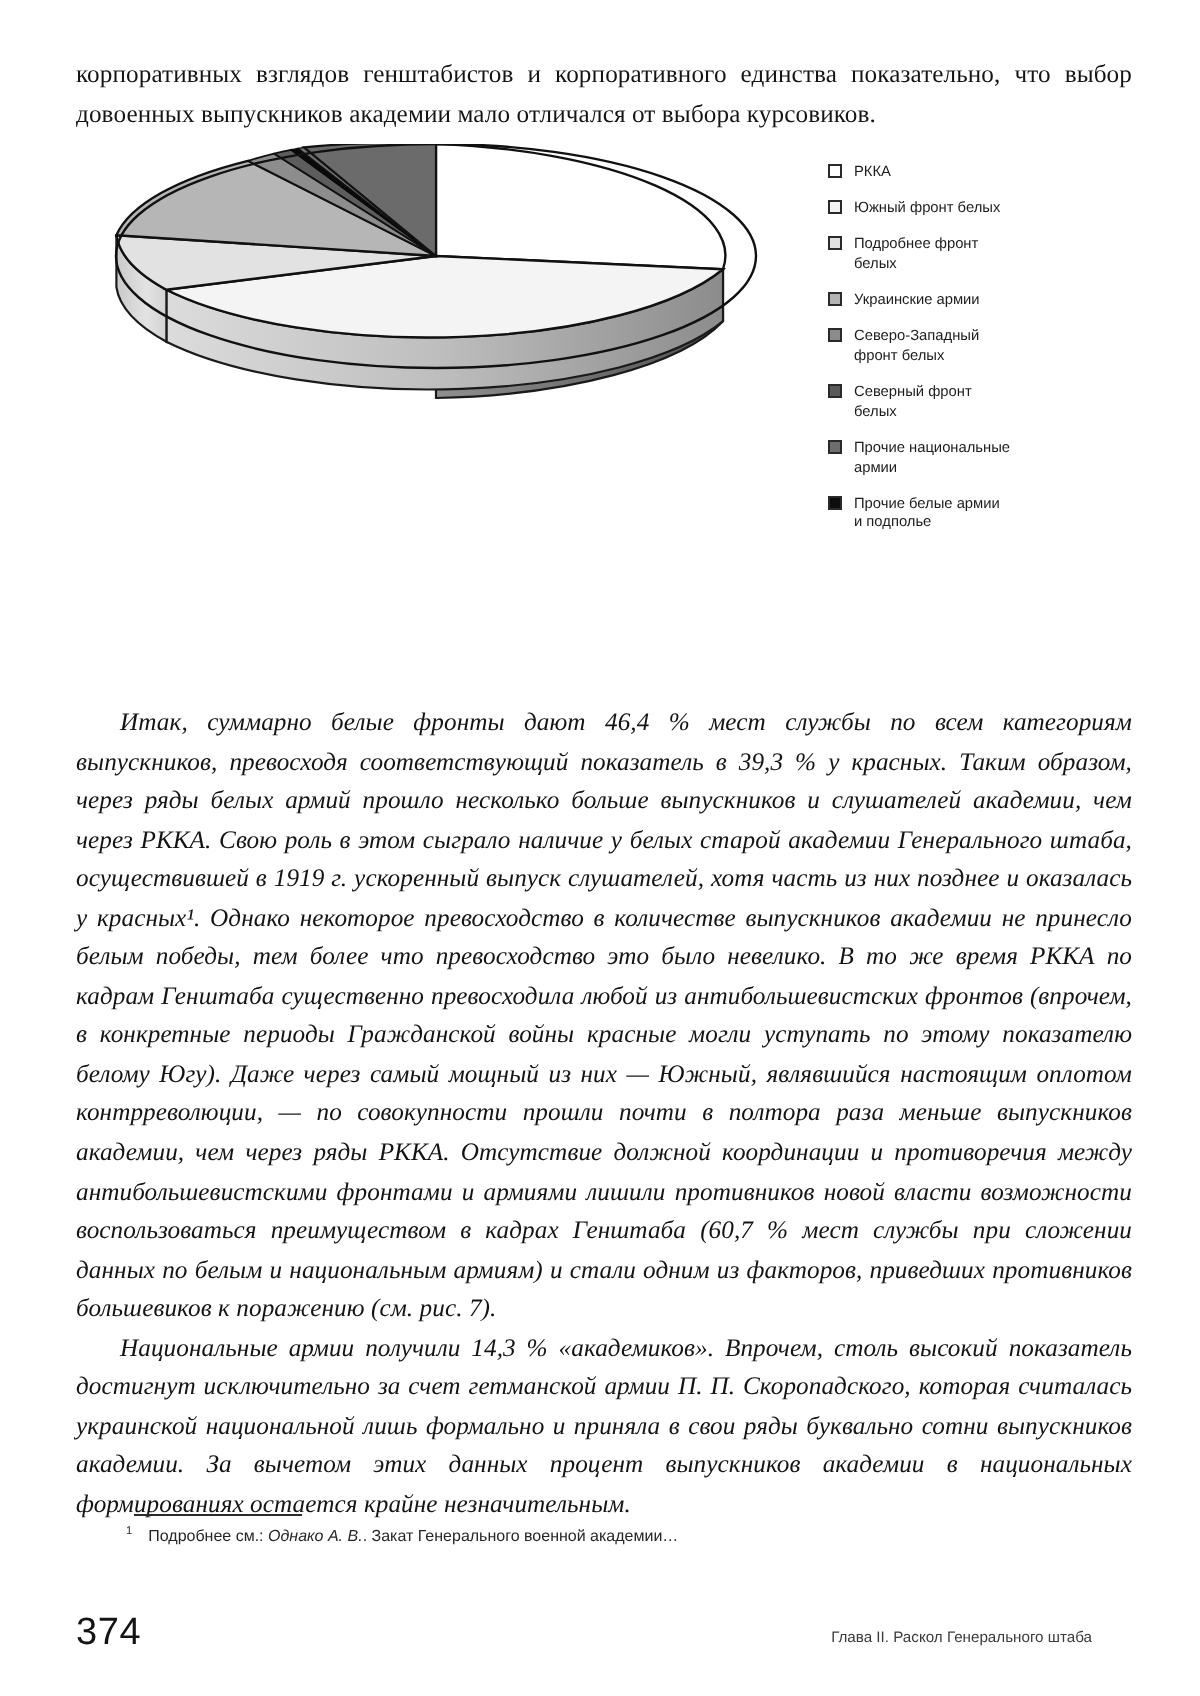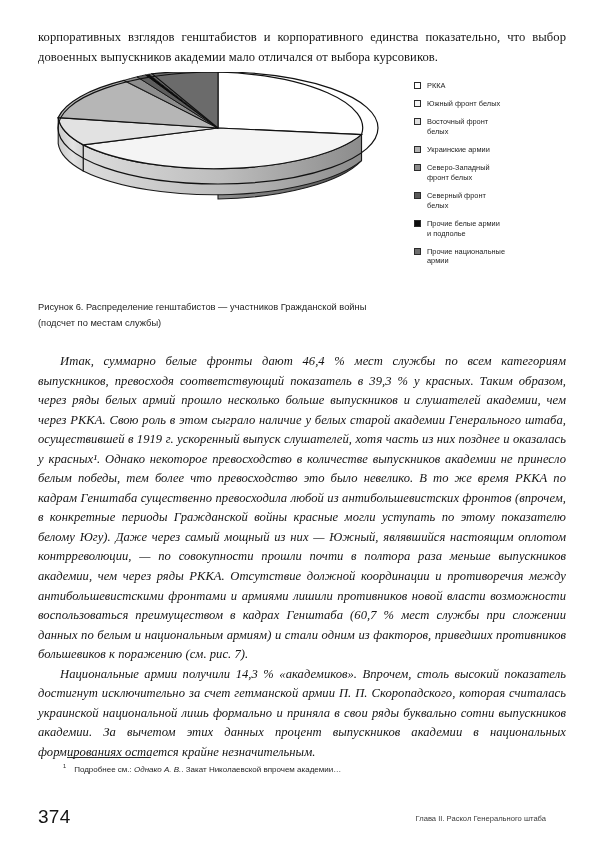--- a/index.html
+++ b/index.html
@@ -242,21 +242,21 @@
         <span class="legend-label">РККА</span>
       </div>
 
       <div class="legend-item">
         <span class="legend-swatch" style="background:#f2f2f2"></span>
         <span class="legend-label">Южный фронт белых</span>
       </div>
 
       <div class="legend-item">
         <span class="legend-swatch" style="background:#e0e0e0"></span>
-        <span class="legend-label">Восточный фронт
+        <span class="legend-label">Подробнее фронт
 белых</span>
       </div>
 
       <div class="legend-item">
         <span class="legend-swatch" style="background:#b4b4b4"></span>
         <span class="legend-label">Украинские армии</span>
       </div>
 
       <div class="legend-item">
         <span class="legend-swatch" style="background:#8c8c8c"></span>
@@ -264,45 +264,41 @@
 фронт белых</span>
       </div>
 
       <div class="legend-item">
         <span class="legend-swatch" style="background:#5a5a5a"></span>
         <span class="legend-label">Северный фронт
 белых</span>
       </div>
 
       <div class="legend-item">
+        <span class="legend-swatch" style="background:#6e6e6e"></span>
+        <span class="legend-label">Прочие национальные
+армии</span>
+      </div>
+
+      <div class="legend-item">
         <span class="legend-swatch" style="background:#0d0d0d"></span>
         <span class="legend-label">Прочие белые армии
 и подполье</span>
       </div>
 
-      <div class="legend-item">
-        <span class="legend-swatch" style="background:#6e6e6e"></span>
-        <span class="legend-label">Прочие национальные
-армии</span>
-      </div>
-
     </div>
   </div>
 
-  <div class="caption">
-    <div>Рисунок 6. Распределение генштабистов — участников Гражданской войны</div>
-    <div>(подсчет по местам службы)</div>
-  </div>
 
   <div class="body-text">
     <p>Итак, суммарно белые фронты дают 46,4 % мест службы по всем категориям выпускников, превосходя соответствующий показатель в 39,3 % у красных. Таким образом, через ряды белых армий прошло несколько больше выпускников и слушателей академии, чем через РККА. Свою роль в этом сыграло наличие у белых старой академии Генерального штаба, осуществившей в 1919 г. ускоренный выпуск слушателей, хотя часть из них позднее и оказалась у красных¹. Однако некоторое превосходство в количестве выпускников академии не принесло белым победы, тем более что превосходство это было невелико. В то же время РККА по кадрам Генштаба существенно превосходила любой из антибольшевистских фронтов (впрочем, в конкретные периоды Гражданской войны красные могли уступать по этому показателю белому Югу). Даже через самый мощный из них — Южный, являвшийся настоящим оплотом контрреволюции, — по совокупности прошли почти в полтора раза меньше выпускников академии, чем через ряды РККА. Отсутствие должной координации и противоречия между антибольшевистскими фронтами и армиями лишили противников новой власти возможности воспользоваться преимуществом в кадрах Генштаба (60,7 % мест службы при сложении данных по белым и национальным армиям) и стали одним из факторов, приведших противников большевиков к поражению (см. рис. 7).</p>
     <p>Национальные армии получили 14,3 % «академиков». Впрочем, столь высокий показатель достигнут исключительно за счет гетманской армии П. П. Скоропадского, которая считалась украинской национальной лишь формально и приняла в свои ряды буквально сотни выпускников академии. За вычетом этих данных процент выпускников академии в национальных формированиях остается крайне незначительным.</p>
   </div>
 
   <div class="footnote-rule"></div>
   <div class="footnote">
-    <span class="fn-marker">1</span><span>Подробнее см.: </span><span class="fn-italic">Однако А. В.</span><span>. Закат Николаевской впрочем академии…</span>
+    <span class="fn-marker">1</span><span>Подробнее см.: </span><span class="fn-italic">Однако А. В.</span><span>. Закат Генерального военной академии…</span>
   </div>
 
   <div class="folio">374</div>
   <div class="running-head">Глава II. Раскол Генерального штаба</div>
 
 </div>
 
 </body></html>

